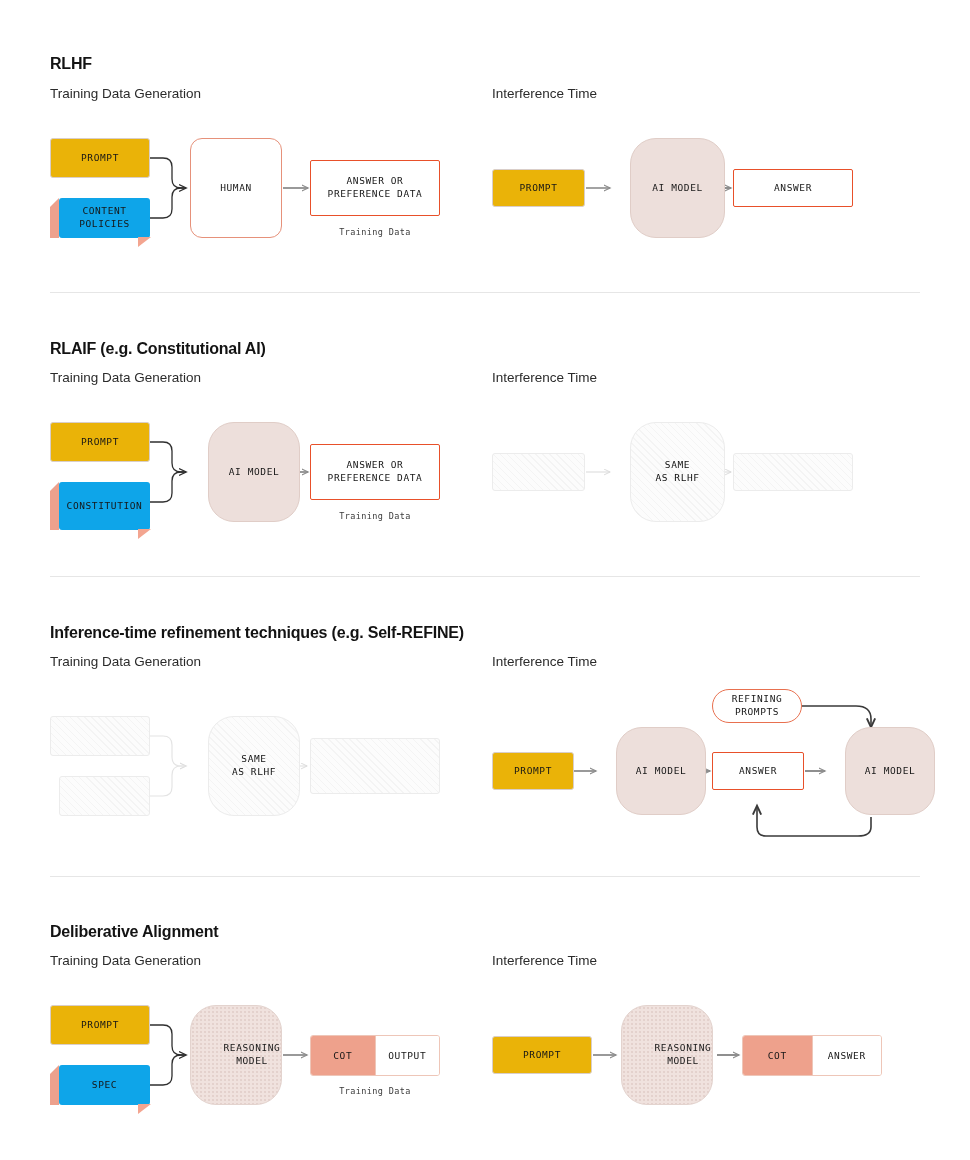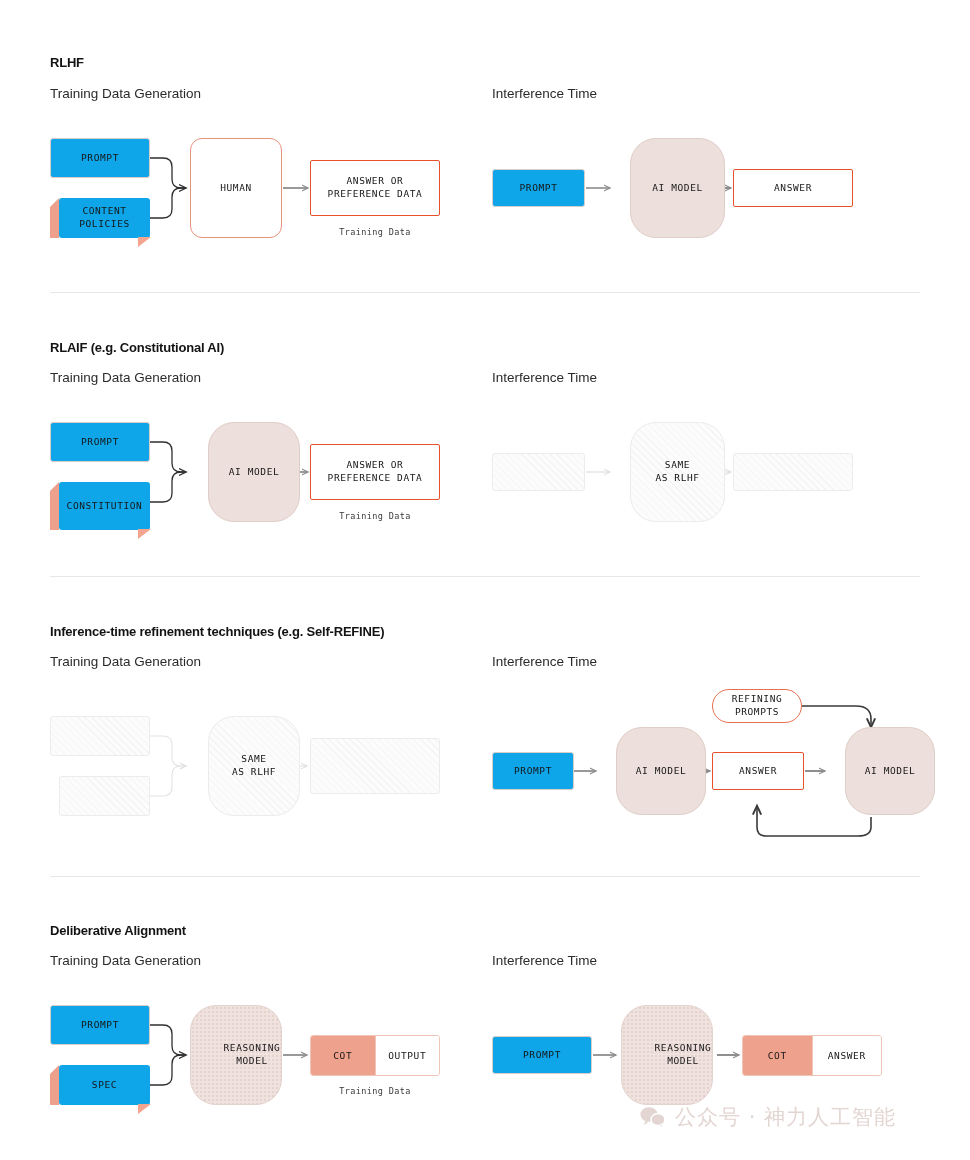--- a/index.html
+++ b/index.html
@@ -10,21 +10,21 @@
     color:#1a1a1a;
     position:relative;
     overflow:hidden;
   }
   .page{position:relative;width:970px;height:1160px;}
 
   
   .section{position:absolute;left:0;width:970px;}
   .sec-title{
     position:absolute;left:50px;
-    font-size:13px;font-weight:bold;letter-spacing:-0.2px;
+    font-size:16px;font-weight:bold;letter-spacing:-0.2px;
     color:#131313;white-space:nowrap;
   }
   .col-label{
     position:absolute;font-size:13.5px;color:#2b2b2b;white-space:nowrap;
   }
   .divider{
     position:absolute;left:50px;width:870px;height:1px;
     background:#e6e6e6;
   }
 
@@ -37,21 +37,21 @@
     font-family:"DejaVu Sans Mono","Liberation Mono",monospace;
     font-size:9.5px;
     letter-spacing:0.6px;
     line-height:1.35;
     color:#161616;
     white-space:pre-line;
   }
 
   
   .rect-plain{
-    background:#0ea5e9;
+    background:#eab308;
     border:1px solid #d9cec9;
     border-radius:3px;
   }
   
   .rect-red{
     background:#ffffff;
     border:1.3px solid #e8502a;
     border-radius:2px;
   }
   
@@ -317,23 +317,14 @@
     <div class="node rect-plain" style="left:492px;top:1036px;width:100px;height:38px;">PROMPT</div>
     <div class="node round-pink-dots" style="left:621px;top:1005px;width:92px;height:100px;">REASONING
 MODEL</div>
 
     <div class="split" style="left:742px;top:1035px;width:140px;height:41px;">
       <div class="half cot">COT</div>
       <div class="half out">ANSWER</div>
     </div>
   </div>
 
-  <div class="watermark" style="left:640px;top:1103px;">
-    <svg class="wm-icon" width="26" height="22" viewBox="0 0 26 22">
-      <ellipse cx="9" cy="8.5" rx="8.6" ry="7.3" fill="#e3d6d2"></ellipse>
-      <path d="M5.5,14.5 L4,19 L8.3,16.2 Z" fill="#e3d6d2"></path>
-      <ellipse cx="18" cy="13.5" rx="7" ry="6" fill="#e3d6d2" stroke="#ffffff" stroke-width="1.4"></ellipse>
-      <path d="M21.5,18.2 L22.6,21.4 L19.3,19.5 Z" fill="#e3d6d2" stroke="#ffffff" stroke-width="0.8"></path>
-    </svg>
-    <span>公众号 · 神力人工智能</span>
-  </div>
 
 </div>
 
 </body></html>

